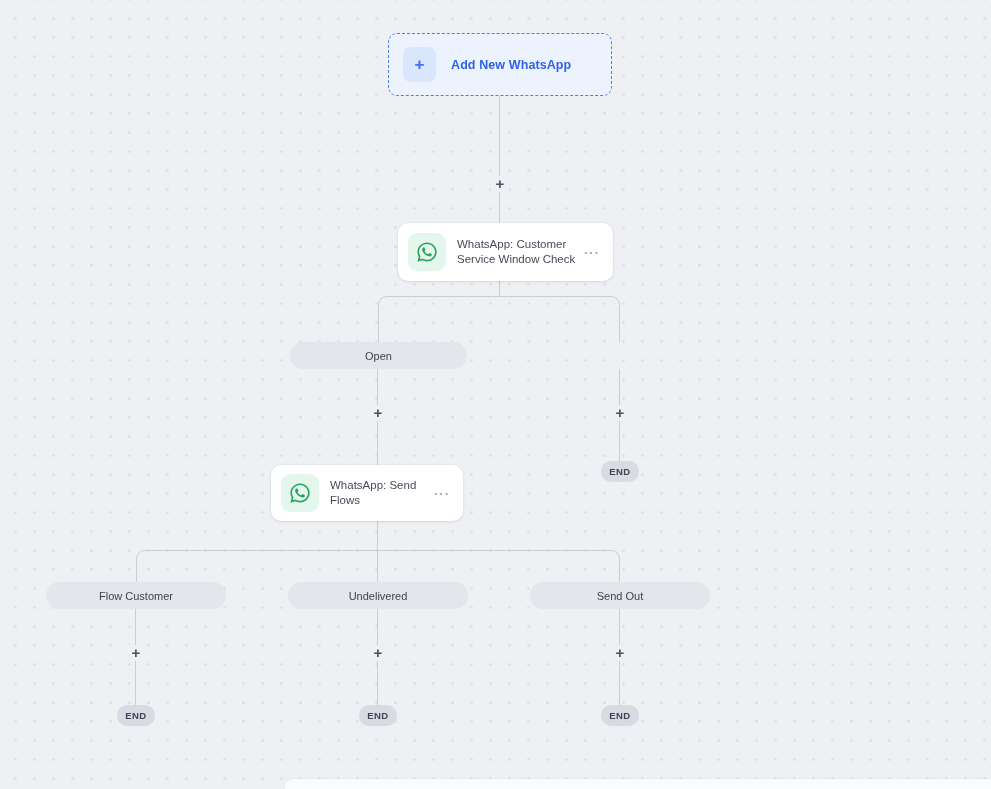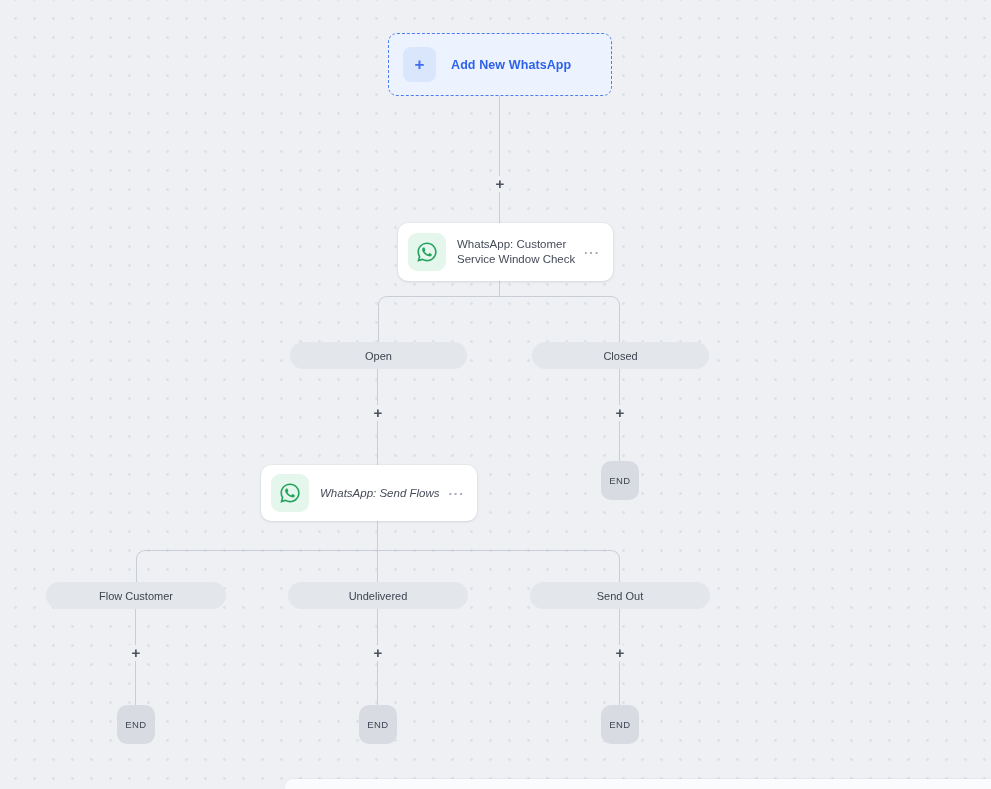--- a/index.html
+++ b/index.html
@@ -121,26 +121,26 @@
     border-radius: 14px;
     display: flex; align-items: center; justify-content: center;
     font-size: 11px;
     font-weight: 500;
     color: #3d4350;
   }
 
   
   .end-pill {
     position: absolute;
-    width: 38px; height: 39px;
+    width: 38px; height: 21px;
     background: #d8dbe1;
     border-radius: 10px;
     display: flex; align-items: center; justify-content: center;
     font-size: 9.5px;
-    font-weight: 400;
+    font-weight: 700;
     letter-spacing: .4px;
     color: #3f4554;
   }
 
   
   .bottom-strip {
     position: absolute;
     left: 285px; top: 779px;
     width: 706px; height: 10px;
     background: #fafbfc;
@@ -191,25 +191,24 @@
         </svg>
     </div>
     <div class="node-title">
       <div>WhatsApp: Customer</div>
       <div>Service Window Check</div>
     </div>
     <div class="node-menu">···</div>
   </div>
 
   <div class="pill" style="left:290px; top:342px; width:177px;text-align:center;">Open</div>
-  <div class="pill" style="left:532px; top:342px; width:177px;">Closed</div>
 
   <div class="end-pill" style="left:601px; top:461px;">END</div>
 
-  <div class="node" style="left:261px; top:465px; width:216px; height:56px;font-style:italic;">
+  <div class="node" style="left:271px; top:465px; width:192px; height:56px;">
     <div class="wa-tile">
       <svg width="22" height="22" viewBox="0 0 448 512">
           <path fill="#21a35d" d="M380.9 97.1C339 55.1 283.2 32 223.9 32c-122.4 0-222 99.6-222 222 0 39.1 10.2 77.3 29.6 111L0 480l117.7-30.9c32.4 17.7 68.9 27 106.1 27h.1c122.3 0 224.1-99.6 224.1-222 0-59.3-25.2-115-67.1-157zm-157 341.6c-33.2 0-65.7-8.9-94-25.7l-6.7-4-69.8 18.3L72 359.2l-4.4-7c-18.5-29.4-28.2-63.3-28.2-98.2 0-101.7 82.8-184.5 184.6-184.5 49.3 0 95.6 19.2 130.4 54.1 34.8 34.9 56.2 81.2 56.1 130.5 0 101.8-84.9 184.6-186.6 184.6zm101.2-138.2c-5.5-2.8-32.8-16.2-37.9-18-5.1-1.9-8.8-2.8-12.5 2.8-3.7 5.6-14.3 18-17.6 21.8-3.2 3.7-6.5 4.2-12 1.4-32.6-16.3-54-29.1-75.5-66-5.7-9.8 5.7-9.1 16.3-30.3 1.8-3.7.9-6.9-.5-9.7-1.4-2.8-12.5-30.1-17.1-41.2-4.5-10.8-9.1-9.3-12.5-9.5-3.2-.2-6.9-.2-10.6-.2-3.7 0-9.7 1.4-14.8 6.9-5.1 5.6-19.4 19-19.4 46.3 0 27.3 19.9 53.7 22.6 57.4 2.8 3.7 39.1 59.7 94.8 83.8 35.2 15.2 49 16.5 66.6 13.9 10.7-1.6 32.8-13.4 37.4-26.4 4.6-13 4.6-24.1 3.2-26.4-1.3-2.5-5-3.9-10.5-6.6z"></path>
         </svg>
     </div>
     <div class="node-title">WhatsApp: Send Flows</div>
     <div class="node-menu">···</div>
   </div>
 
   <div class="pill" style="left:46px; top:582px; width:180px;">Flow Customer</div>

